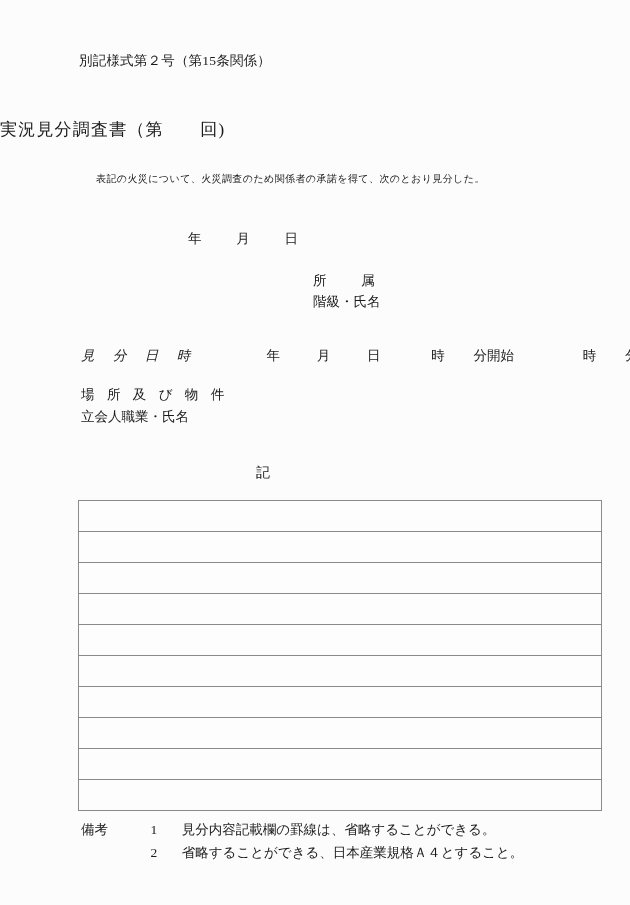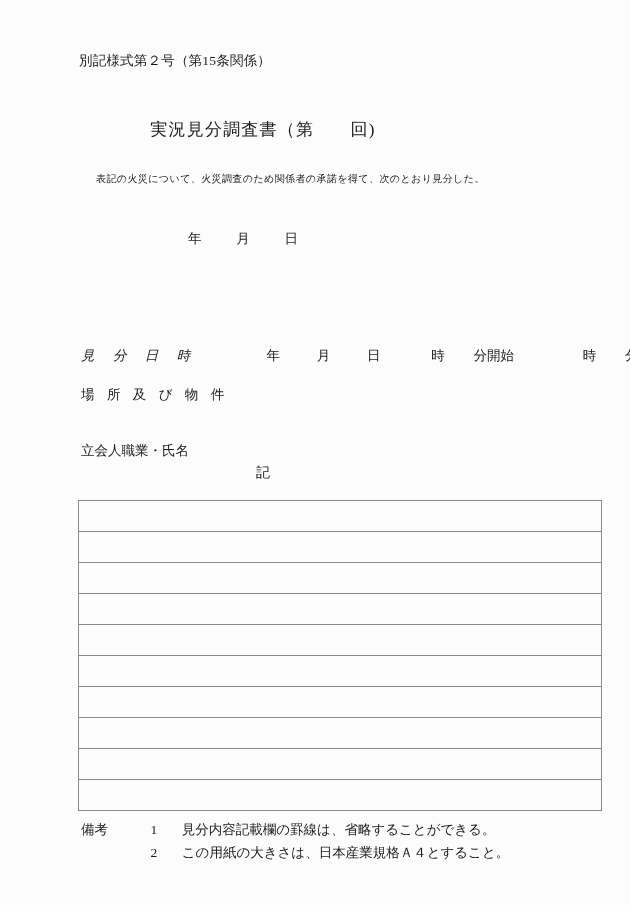--- a/index.html
+++ b/index.html
@@ -32,21 +32,20 @@
     letter-spacing: 0.2px;
     white-space: nowrap;
   }
 
   
   .doc-title {
     position: absolute;
     left: 0;
     right: 0;
     top: 118px;
-    text-align: center;
     font-size: 17px;
     letter-spacing: 1.2px;
     white-space: nowrap;
   }
 
   
   .lead-paragraph {
     position: absolute;
     left: 96px;
     top: 172px;
@@ -84,21 +83,21 @@
 
   
   .field-row {
     position: absolute;
     left: 81px;
     font-size: 13.5px;
     white-space: nowrap;
   }
   .row-datetime { top: 347px; }
   .row-place    { top: 386px; }
-  .row-witness  { top: 442px; }
+  .row-witness  { top: 408px; }
 
   .label-wide {
     letter-spacing: 7.5px;
     font-style: italic;
   }
   .label-spread {
     letter-spacing: 4.5px;
     text-align: center;
   }
   .gap-lg { display: inline-block; width: 62px; }
@@ -169,20 +168,28 @@
   <div class="lead-paragraph">表記の火災について、火災調査のため関係者の承諾を得て、次のとおり見分した。</div>
 
   <div class="date-line">
     <span>年</span>
     <span class="sp"></span>
     <span>月</span>
     <span class="sp"></span>
     <span>日</span>
   </div>
 
+  <div class="signature-block">
+    <div class="sig-affiliation">
+      <span>所</span>
+      <span class="gap"></span>
+      <span>属</span>
+    </div>
+    <div>階級・氏名</div>
+  </div>
 
   <div class="field-row row-datetime">
     <span class="label-wide">見 分 日 時</span>
     <span class="gap-lg"></span>
     <span>年</span>
     <span class="gap-sm"></span>
     <span>月</span>
     <span class="gap-sm"></span>
     <span>日</span>
     <span class="gap-md"></span>
@@ -242,17 +249,17 @@
 
   <div class="notes">
     <span class="note-line">
       <span class="note-label">備考</span>
       <span class="note-num">1</span>
       <span>見分内容記載欄の罫線は、省略することができる。</span>
     </span>
     <span class="note-line">
       <span class="note-label"></span>
       <span class="note-num">2</span>
-      <span>この用紙の大きさは、日本産業規格Ａ４とすること。</span>
+      <span>省略することができる、日本産業規格Ａ４とすること。</span>
     </span>
   </div>
 
 </div>
 
 </body></html>

